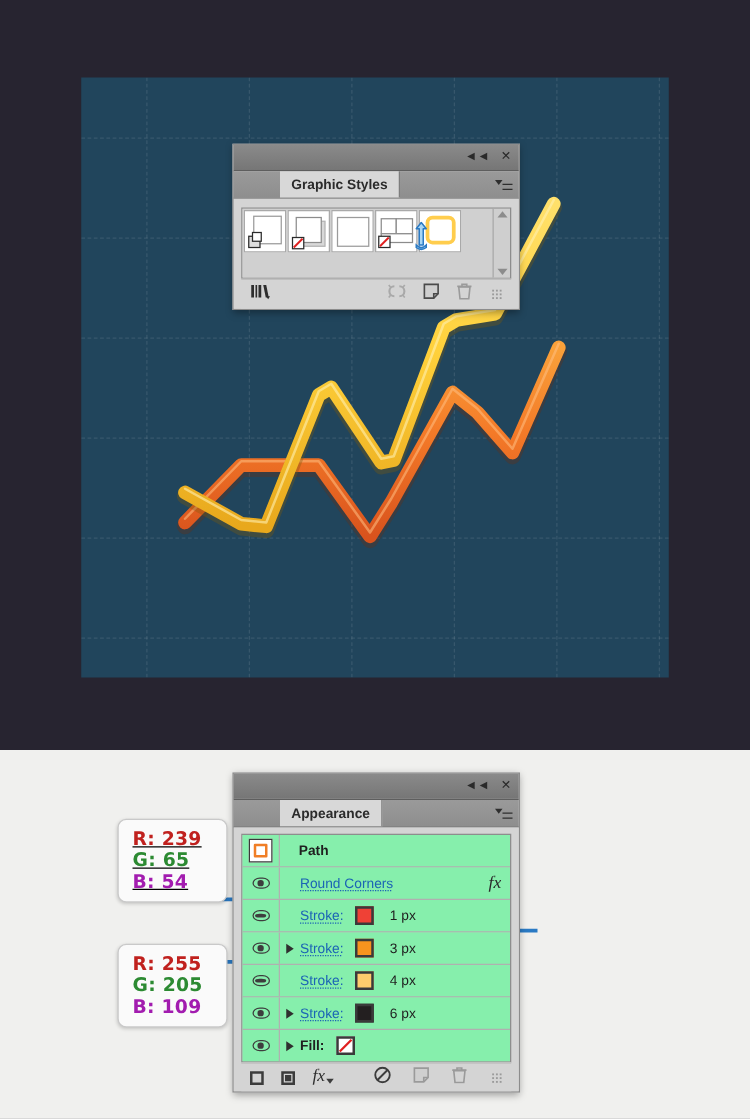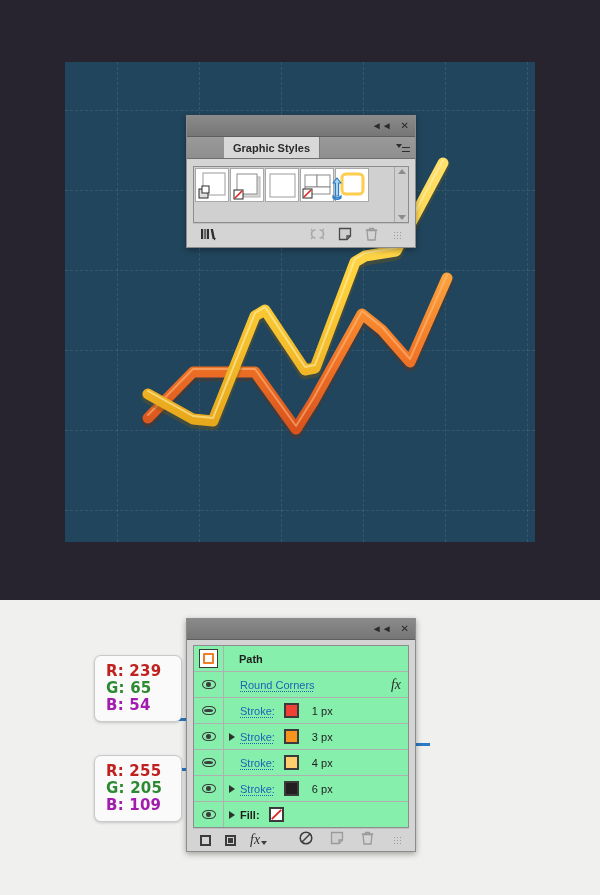--- a/index.html
+++ b/index.html
@@ -303,20 +303,33 @@
   <div class="conn-dot" style="left:221px;top:765px;"></div>
 
   <div class="conn" style="left:398px;top:743px;width:32px;"></div>
   <div class="conn-dot" style="left:396px;top:740px;"></div>
 
   <div class="panel" id="ap-panel">
     <div class="panel-titlebar">
       <span class="tb-ic">◄◄</span>
       <span class="tb-ic">✕</span>
     </div>
+    <div class="panel-tabbar">
+      <div class="tab-active">
+        <span>Appearance</span>
+      </div>
+      <div class="tab-rest">
+        <span class="menu-ic">
+            <b></b>
+            <i></i>
+            <i></i>
+            <i></i>
+          </span>
+      </div>
+    </div>
 
     <div class="ap-body">
       <div class="ap-list">
 
         <div class="ap-row">
           <div class="ap-eye">
             <span class="ap-path-icon">
                 <i></i>
               </span>
           </div>
@@ -422,21 +435,21 @@
               <line x1="0.8" y1="3" x2="12.2" y2="3" stroke="#9a9a9a" stroke-width="1.4"></line>
               <path d="M4.6 3 V1.4 H8.4 V3" fill="none" stroke="#9a9a9a" stroke-width="1.3"></path>
             </svg>
           </span>
           <span class="gripper"></span>
         </span>
       </div>
     </div>
   </div>
 
-  <div class="callout" style="left:94px;top:655px;width:64px;">
+  <div class="callout" style="left:94px;top:655px;width:64px;text-decoration:underline;">
     <div class="c-r">R: 239</div>
     <div class="c-g">G: 65</div>
     <div class="c-b">B: 54</div>
   </div>
 
   <div class="callout" style="left:94px;top:755px;width:64px;">
     <div class="c-r">R: 255</div>
     <div class="c-g">G: 205</div>
     <div class="c-b">B: 109</div>
   </div>

